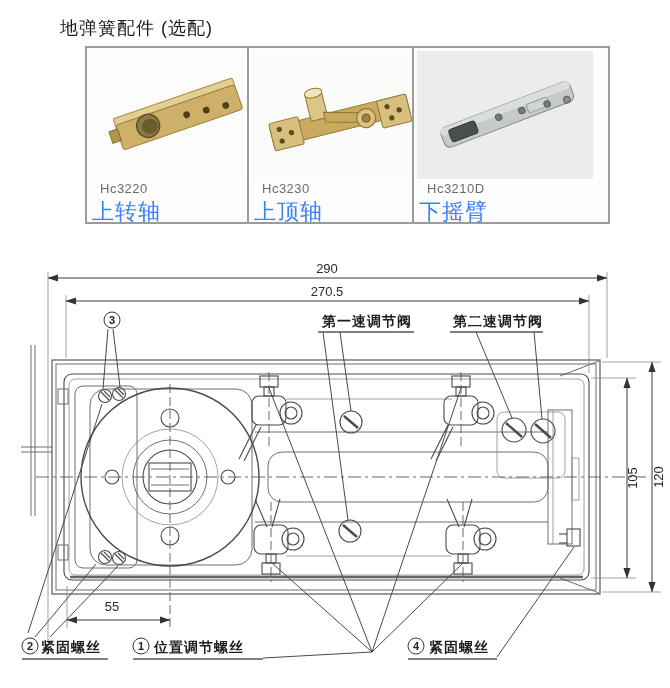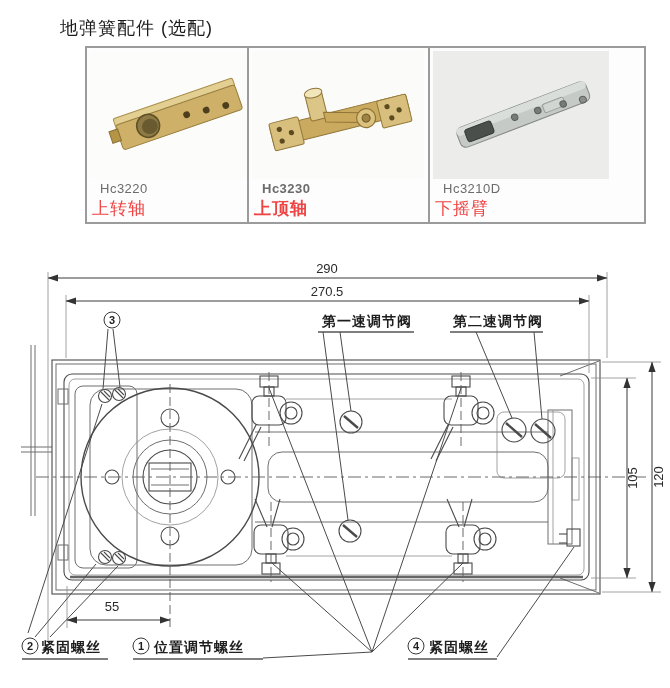--- a/index.html
+++ b/index.html
@@ -1,25 +1,25 @@
 <!DOCTYPE html>
 <html><head>
 <meta charset="utf-8">
 <style>
   html,body{margin:0;padding:0;background:#fff;}
   .page{position:relative;width:670px;height:688px;background:#ffffff;overflow:hidden;
         font-family:"Liberation Sans",sans-serif;color:#222;}
   .title{position:absolute;left:60px;top:16px;font-size:18px;font-weight:500;letter-spacing:1px;color:#1c1c1c;}
   .product-box{position:absolute;top:46px;height:178px;border:2px solid #9b9b9b;background:#fdfdfd;box-sizing:border-box;}
   .pb1{left:64px;width:185px;margin-left:21px;}
-  .pb2{left:247px;width:196px;font-weight:bold;}
-  .pb3{left:428px;width:218px;}
+  .pb2{left:247px;width:196px;}
+  .pb3{left:412px;width:198px;}
   .photo{position:absolute;left:3px;top:3px;right:3px;height:128px;}
   .code{position:absolute;left:13px;top:133px;font-size:13px;color:#6b6b6b;letter-spacing:.5px;}
-  .name{position:absolute;left:5px;top:149px;font-size:17px;color:#ef4444;letter-spacing:1px;}
+  .name{position:absolute;left:5px;top:149px;font-size:22px;color:#3b82f6;letter-spacing:1px;}
   svg{display:block;}
   .drawing{position:absolute;left:0;top:0;}
   
   .ln{stroke:#4a4a4a;stroke-width:1.1;fill:none;}
   .ln2{stroke:#6e6e6e;stroke-width:1;fill:none;}
   .thin{stroke:#8a8a8a;stroke-width:.8;fill:none;}
   .dim{stroke:#3a3a3a;stroke-width:1;fill:none;}
   .lead{stroke:#4a4a4a;stroke-width:1;fill:none;}
   .cdash{stroke:#5a5a5a;stroke-width:.9;fill:none;stroke-dasharray:13 4 3 4;}
   .vdash{stroke:#5a5a5a;stroke-width:.9;fill:none;stroke-dasharray:9 4;}

